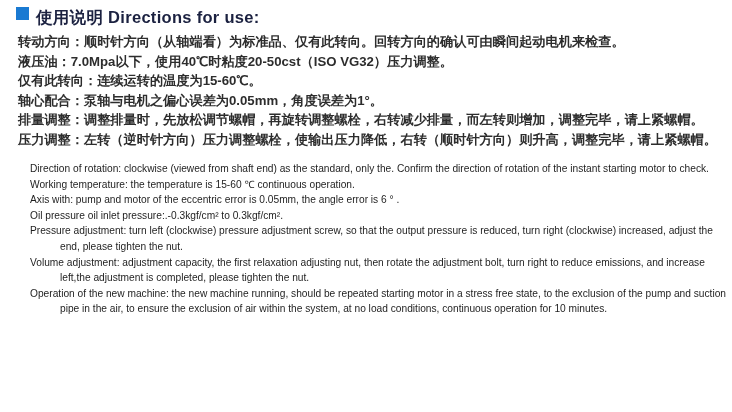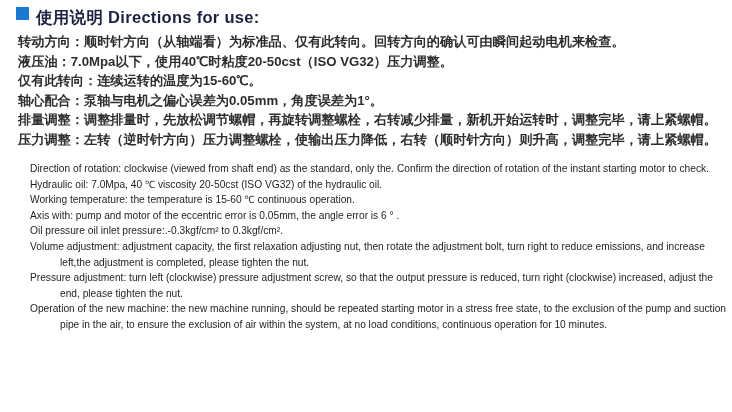--- a/index.html
+++ b/index.html
@@ -63,28 +63,27 @@
   <div class="header">
     <span class="bullet"></span>
     <span class="title">使用说明 Directions for use:</span>
   </div>
 
   <div class="zh-block">
     <p class="zh-item"><span>转动方向：</span><span>顺时针方向（从轴端看）为标准品、仅有此转向。回转方向的确认可由瞬间起动电机来检查。</span></p>
     <p class="zh-item"><span>液压油：</span><span>7.0Mpa以下，使用40℃时粘度20-50cst（ISO VG32）压力调整。</span></p>
     <p class="zh-item"><span>仅有此转向：</span><span>连续运转的温度为15-60℃。</span></p>
     <p class="zh-item"><span>轴心配合：</span><span>泵轴与电机之偏心误差为0.05mm，角度误差为1°。</span></p>
-    <p class="zh-item"><span>排量调整：</span><span>调整排量时，先放松调节螺帽，再旋转调整螺栓，右转减少排量，新机开始运转时，调整完毕，请上紧螺帽。</span></p>
+    <p class="zh-item"><span>排量调整：</span><span>调整排量时，先放松调节螺帽，再旋转调整螺栓，右转减少排量，而左转则增加，调整完毕，请上紧螺帽。</span></p>
     <p class="zh-item"><span>压力调整：</span><span>左转（逆时针方向）压力调整螺栓，使输出压力降低，右转（顺时针方向）则升高，调整完毕，请上紧螺帽。</span></p>
   </div>
 
   <div class="en-block">
     <p class="en-item">Direction of rotation: clockwise (viewed from shaft end) as the standard, only the. Confirm the direction of rotation of  the instant starting motor to check.</p>
-    <p class="en-item">Hydraulic oil: 7.0Mpa, 40 ℃ viscosity 20-50cst (ISO VG32) of the hydraulic oil.</p>
     <p class="en-item">Working temperature: the temperature is 15-60 ℃ continuous operation.</p>
     <p class="en-item">Axis with: pump and motor of the eccentric error is 0.05mm, the angle error is 6 ° .</p>
     <p class="en-item">Oil pressure oil inlet pressure:.-0.3kgf/cm² to 0.3kgf/cm².</p>
+    <p class="en-item">Pressure adjustment: turn left (clockwise) pressure adjustment screw, so that the output pressure is reduced, turn right (clockwise) increased, adjust the end, please tighten the nut.</p>
     <p class="en-item">Volume adjustment: adjustment capacity, the first relaxation adjusting nut, then rotate the adjustment bolt, turn right to reduce emissions, and increase left,the adjustment is completed, please tighten the nut.</p>
-    <p class="en-item">Pressure adjustment: turn left (clockwise) pressure adjustment screw, so that the output pressure is reduced, turn right (clockwise) increased, adjust the end, please tighten the nut.</p>
     <p class="en-item">Operation of the new machine:  the new machine running, should be repeated starting motor in a stress free  state,  to the exclusion  of the pump and  suction pipe in the air, to ensure the exclusion of air within the system, at no load conditions, continuous operation for 10 minutes.</p>
   </div>
 
 </div>
 
 </body></html>

